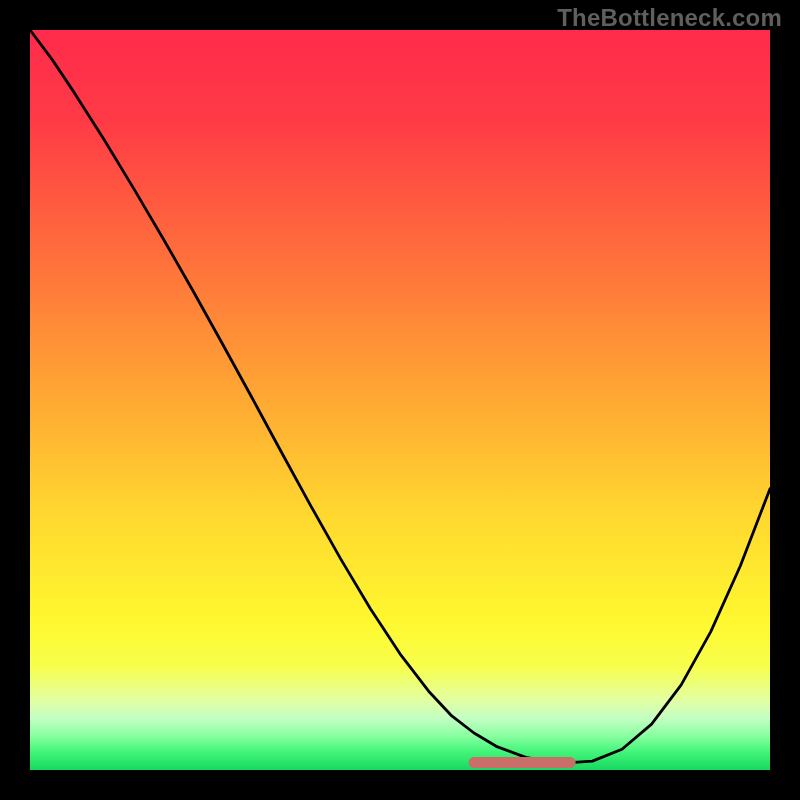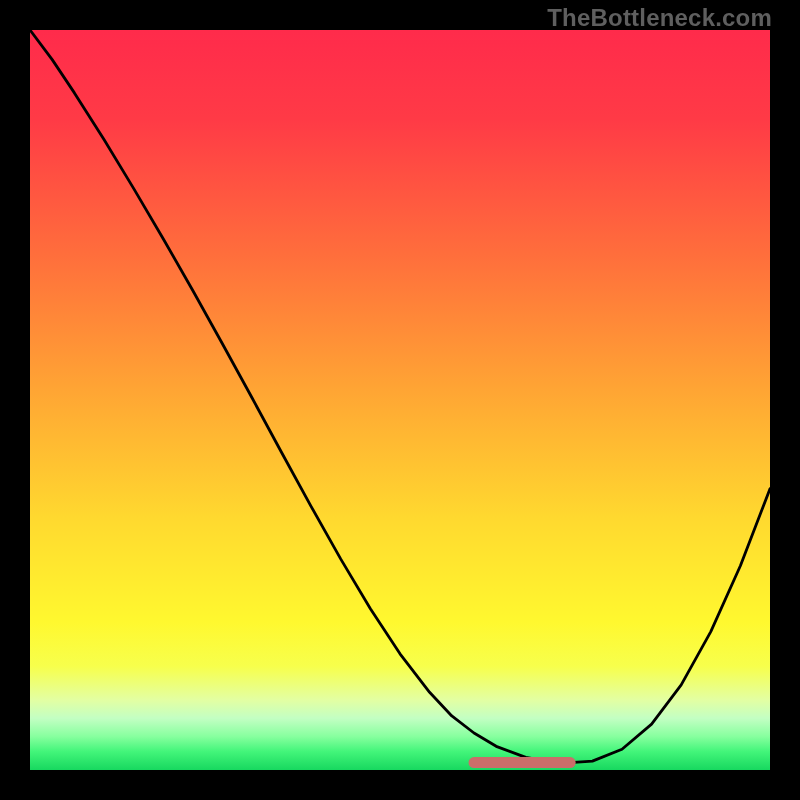--- a/index.html
+++ b/index.html
@@ -13,21 +13,21 @@
   }
   .frame {
     position: relative;
     width: 800px;
     height: 800px;
     background: #000;
   }
   .watermark {
     position: absolute;
     top: 4px;
-    right: 28px;
+    right: 18px;
     font-size: 24px;
     font-weight: 600;
     color: #5f5f5f;
     letter-spacing: 0.2px;
     z-index: 10;
   }
   .plot-area {
     position: absolute;
     left: 30px;
     top: 30px;

